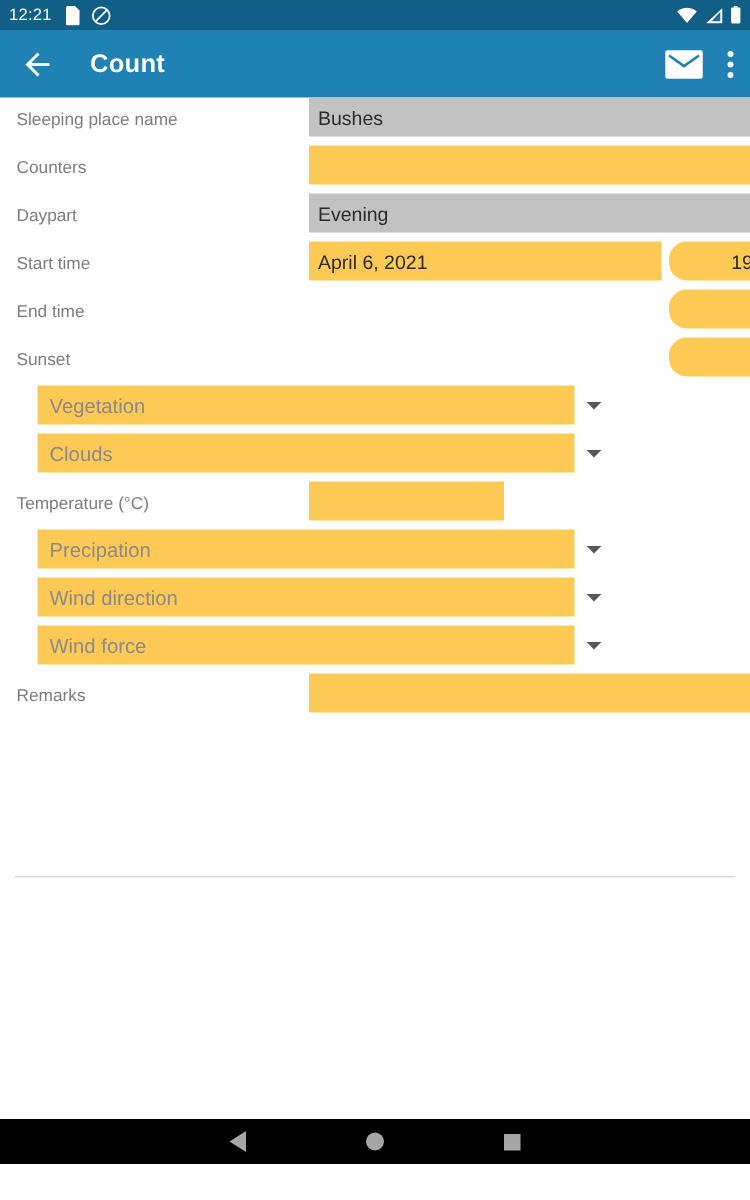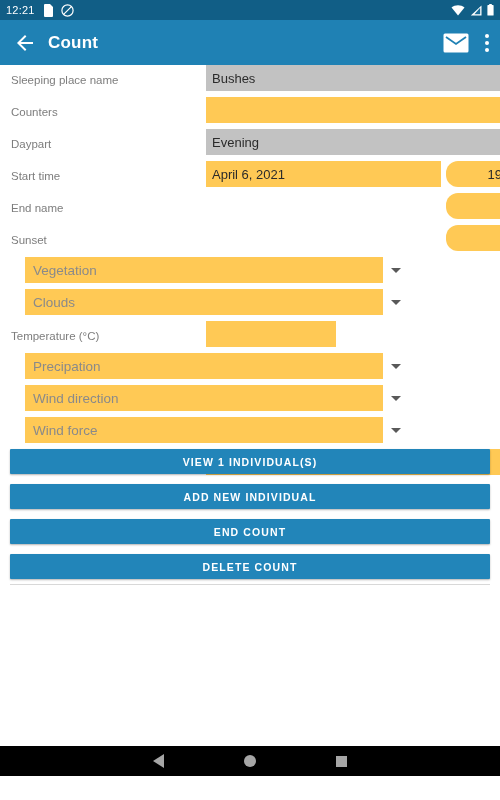--- a/index.html
+++ b/index.html
@@ -24,21 +24,21 @@
   .icn { display:inline-block; line-height:0; }
 
   
   .appbar {
     position:absolute; top:20px; left:0; width:500px; height:45px;
     background:#1f81b4; display:flex; align-items:center; padding:0 13px;
   }
   .appbar-back { width:24px; height:24px; cursor:pointer; }
   .appbar-title {
     color:#ffffff; font-size:17px; font-weight:bold;
-    margin-left:11px; letter-spacing:0.2px;
+    margin-left:23px; letter-spacing:0.2px;
   }
   .appbar-actions { margin-left:auto; display:flex; align-items:center; gap:14px; }
   .mail-icon { width:26px; height:20px; cursor:pointer; }
   .overflow { width:4px; display:flex; flex-direction:column; gap:3px; cursor:pointer; padding:2px; }
   .overflow i { display:block; width:4px; height:4px; background:#fff; border-radius:50%; }
 
   
   .form { position:absolute; top:65px; left:0; width:500px; }
   .row { position:relative; height:30px; margin-bottom:2px; }
   .row .label {
@@ -176,21 +176,21 @@
       <span class="fld gray" style="left:170px;width:320px;">Evening</span>
     </div>
 
     <div class="row">
       <span class="label">Start time</span>
       <span class="fld yellow" style="left:170px;width:235px;">April 6, 2021</span>
       <span class="fld yellow right" style="left:410px;width:80px;">19:00</span>
     </div>
 
     <div class="row">
-      <span class="label">End name</span>
+      <span class="label">End time</span>
       <span class="fld yellow right" style="left:410px;width:80px;"></span>
     </div>
 
     <div class="row">
       <span class="label">Sunset</span>
       <span class="fld yellow right" style="left:410px;width:80px;"></span>
     </div>
 
     <div class="spin-row">
       <span class="spinner">Vegetation</span>
@@ -222,26 +222,20 @@
       <span class="caret"></span>
     </div>
 
     <div class="row">
       <span class="label">Remarks</span>
       <span class="fld yellow" style="left:170px;width:330px;"></span>
     </div>
 
   </div>
 
-  <div class="buttons">
-    <button class="btn">VIEW 1 INDIVIDUAL(S)</button>
-    <button class="btn">ADD NEW INDIVIDUAL</button>
-    <button class="btn">END COUNT</button>
-    <button class="btn">DELETE COUNT</button>
-  </div>
   <div class="divider"></div>
 
   <div class="navbar">
     <span class="nav-back"></span>
     <span class="nav-home"></span>
     <span class="nav-recent"></span>
   </div>
 
 </div>
 

